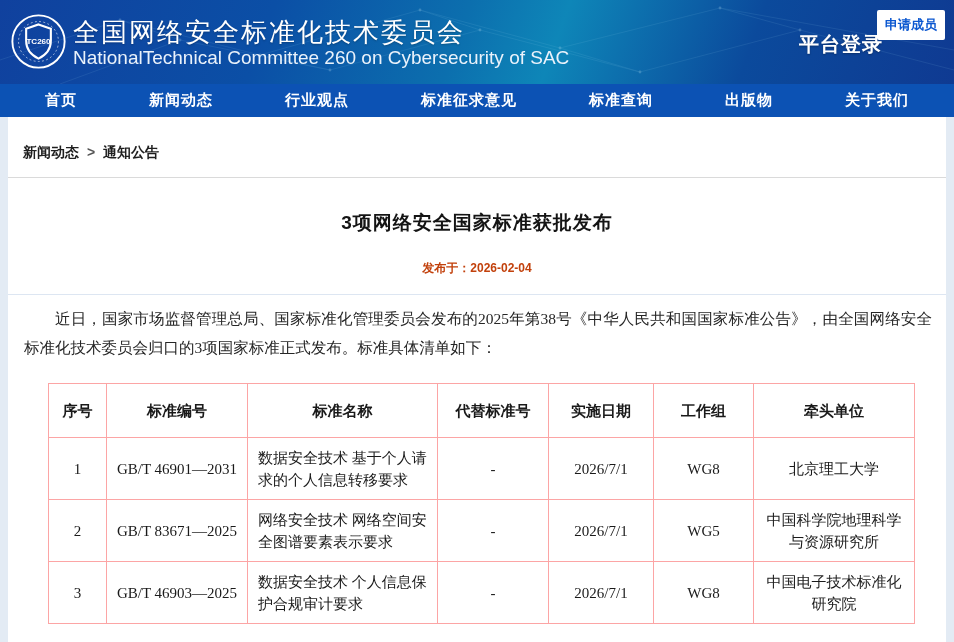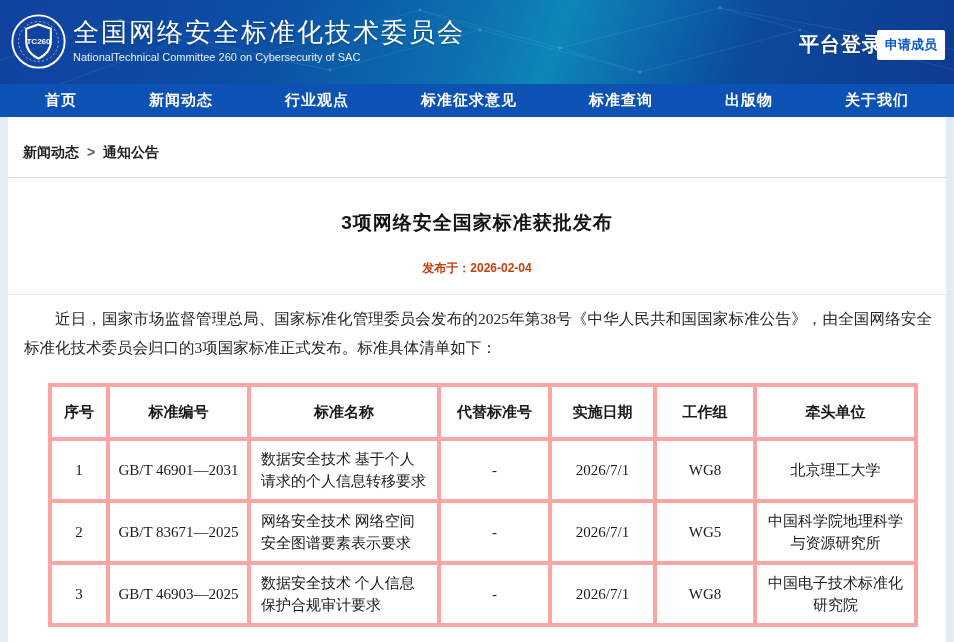--- a/index.html
+++ b/index.html
@@ -22,40 +22,40 @@
   .logo-block {
     position:absolute; left:10px; top:13px;
     display:flex; align-items:center; gap:6px;
     cursor:pointer;
   }
   .emblem { width:57px; height:57px; flex:0 0 auto; }
   .org-cn {
     color:#fff; font-size:26px; font-weight:normal; letter-spacing:2px;
     line-height:30px; text-shadow:0 1px 2px rgba(0,0,0,.25);
   }
-  .org-en { color:#eaf2fb; font-size:11px; line-height:17px; margin-top:2px; }
+  .org-en { color:#eaf2fb; font-size:19px; line-height:17px; margin-top:2px; }
 
   .search-wrap { position:absolute; left:487px; top:25px; display:flex; align-items:center; }
   .search-input {
     width:239px; height:29px; border:none; outline:none;
     padding:0 10px; font-size:13px; font-weight:bold; color:#333;
     background:#fff;
   }
   .search-input::placeholder { color:#4a4a4a; font-weight:bold; }
   .search-btn {
     margin-left:5px; width:39px; height:29px; border:none;
     background:#fff; color:#111; font-size:13px; font-weight:bold; cursor:pointer;
   }
   .platform-login {
     position:absolute; left:799px; top:31px;
     color:#fff; font-size:20px; font-weight:bold; letter-spacing:1px; cursor:pointer;
     text-shadow:0 1px 2px rgba(0,0,0,.3);
   }
   .apply-member {
-    position:absolute; left:877px; top:30px;
+    position:absolute; left:877px; top:10px;
     width:68px; height:30px; border:none; border-radius:2px;
     background:#fff; color:#0b57d0; font-size:13px; font-weight:bold; cursor:pointer;
   }
 
   
   .main-nav {
     width:954px; height:33px; background:#0c52b4;
     display:flex; align-items:center; justify-content:space-between;
     padding:0 45px;
   }
@@ -96,21 +96,21 @@
   }
 
   
   .std-table {
     margin:21px 0 0 40px;
     width:866px; border-collapse:collapse; table-layout:fixed;
     font-family:"Liberation Serif", "DejaVu Serif", serif;
     font-size:15px; color:#1a1a1a;
   }
   .std-table th, .std-table td {
-    border:4px solid #fca5a5; text-align:center; vertical-align:middle;
+    border:1px solid #fca5a5; text-align:center; vertical-align:middle;
     padding:2px 6px; line-height:22px;
   }
   .std-table th { height:54px; font-weight:bold; font-size:15px; }
   .std-table td { height:62px; }
   .std-table td.name-cell { text-align:left; padding:2px 10px; }
   .col-no{width:58px} .col-code{width:141px} .col-name{width:190px}
   .col-replace{width:111px} .col-date{width:105px} .col-wg{width:100px} .col-lead{width:161px}
 </style>
 </head>
 <body>

